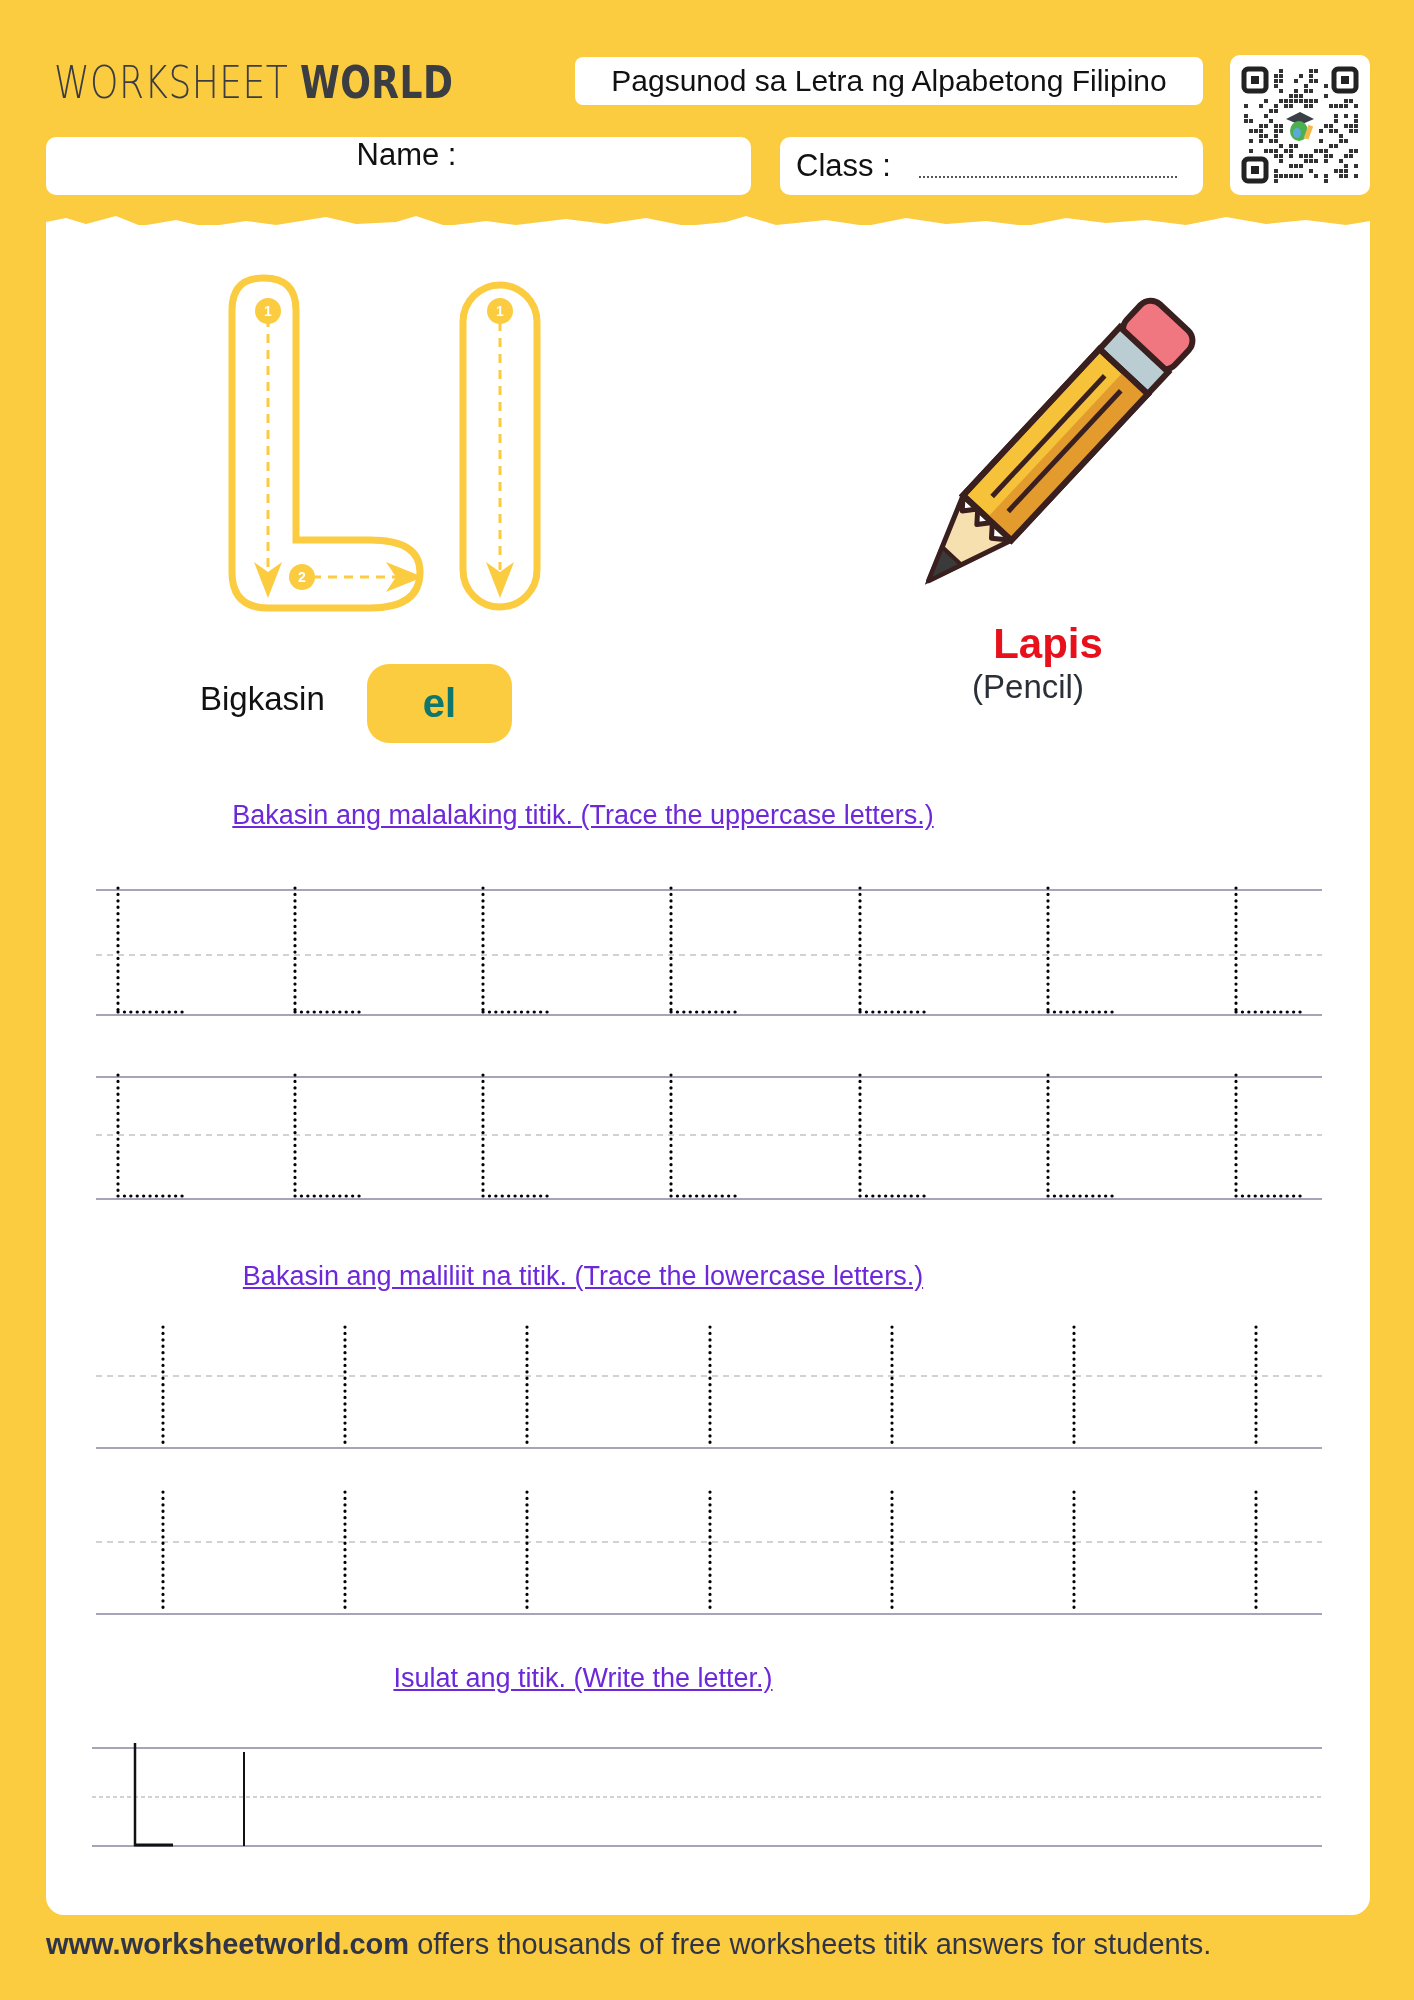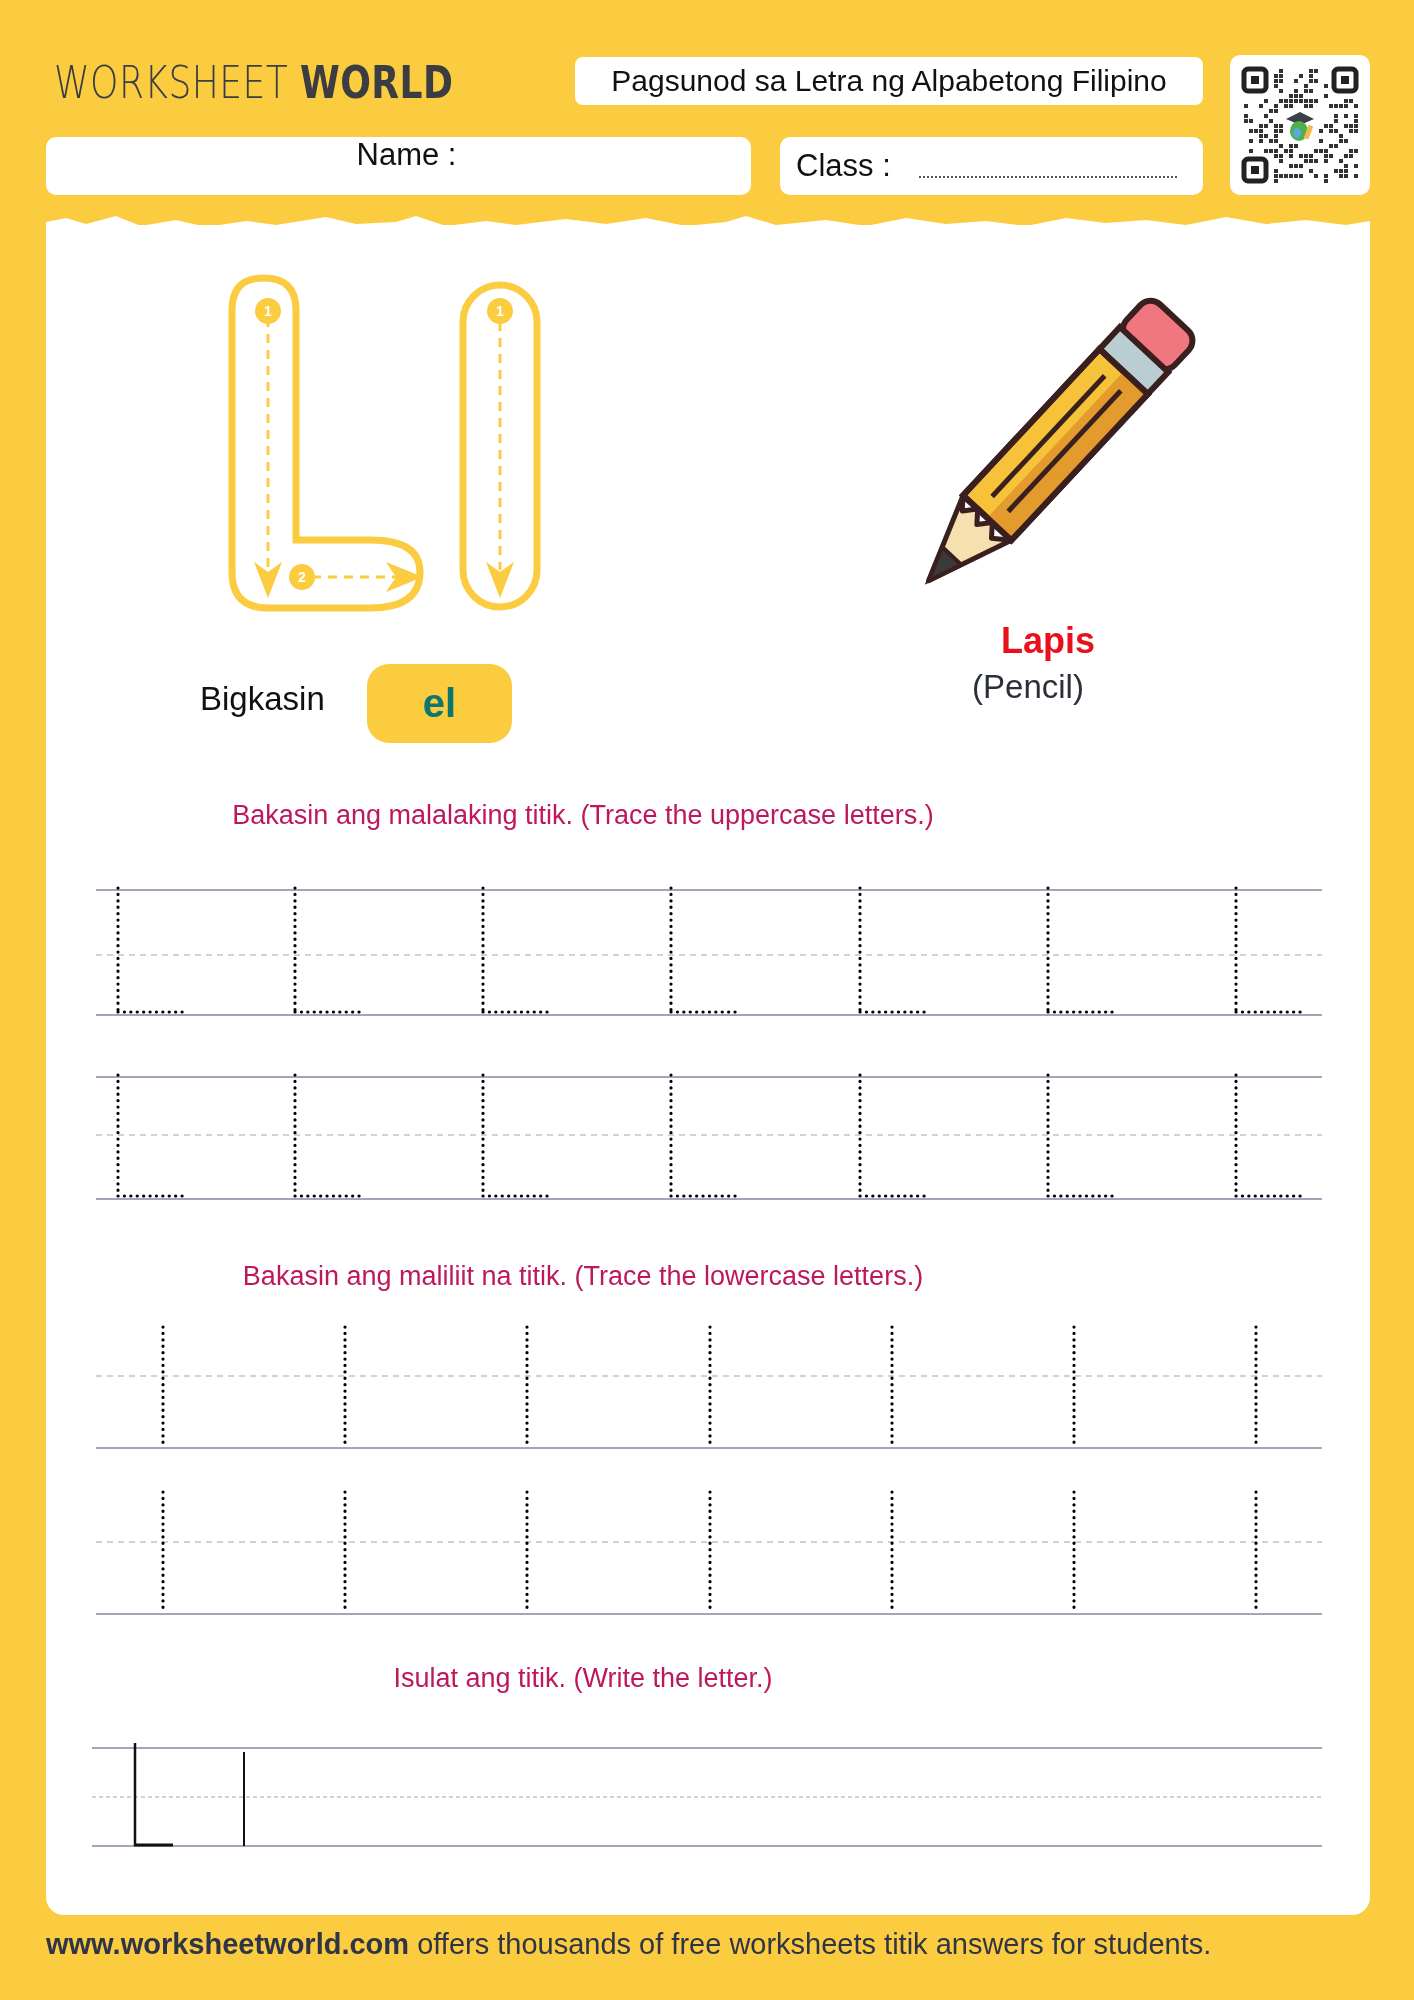--- a/index.html
+++ b/index.html
@@ -18,23 +18,23 @@
   .name-box { left: 46px; width: 705px; flex-direction: column; }
   .class-box { left: 780px; width: 423px; }
   .field-label { margin-left: 16px; white-space: nowrap; }
   .field-line { flex: 1; margin: 0 26px 0 14px; border-bottom: 2px dotted #555; height: 22px; }
   .qr { left: 1230px; top: 55px; width: 140px; height: 140px; background: #fff; border-radius: 10px; }
   .panel { left: 46px; top: 225px; width: 1324px; height: 1690px; background: #fff; border-radius: 0 0 18px 18px; }
   .torn { left: 46px; top: 212px; width: 1324px; height: 22px; }
   .txt-center { text-align: center; }
   .bigkasin { left: 200px; top: 680px; font-size: 33px; }
   .sound-pill { left: 367px; top: 664px; width: 145px; height: 79px; background: #FBCB40; border-radius: 22px; display: flex; align-items: center; justify-content: center; font-size: 40px; font-weight: 700; color: #0f766e; }
-  .word { left: 948px; top: 620px; width: 200px; font-size: 36px; font-weight: 700; color: #E8101A; }
+  .word { left: 948px; top: 620px; width: 200px; font-size: 42px; font-weight: 700; color: #E8101A; }
   .trans { left: 928px; top: 668px; width: 200px; font-size: 33px; color: #2a2f38; }
-  .instr { left: 46px; width: 1074px; font-size: 27px; color: #be185d; }
+  .instr { left: 46px; width: 1074px; font-size: 27px; color: #6d28d9; text-decoration: underline; }
   .footer { left: 46px; top: 1928px; font-size: 29px; color: #2f3547; white-space: nowrap; }
   .footer b { font-weight: 700; }
   svg { display: block; }
 </style>
 </head>
 <body>
 
 <div class="abs logo">
   <svg width="66" height="72" viewBox="0 0 66 72">
     <ellipse cx="30" cy="46" rx="20" ry="22" fill="#222"></ellipse>

